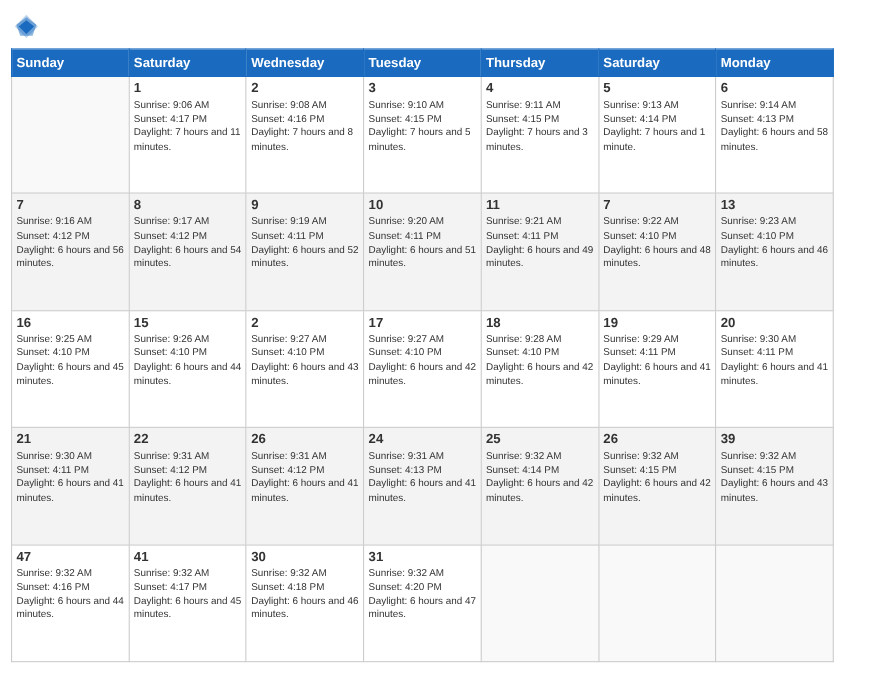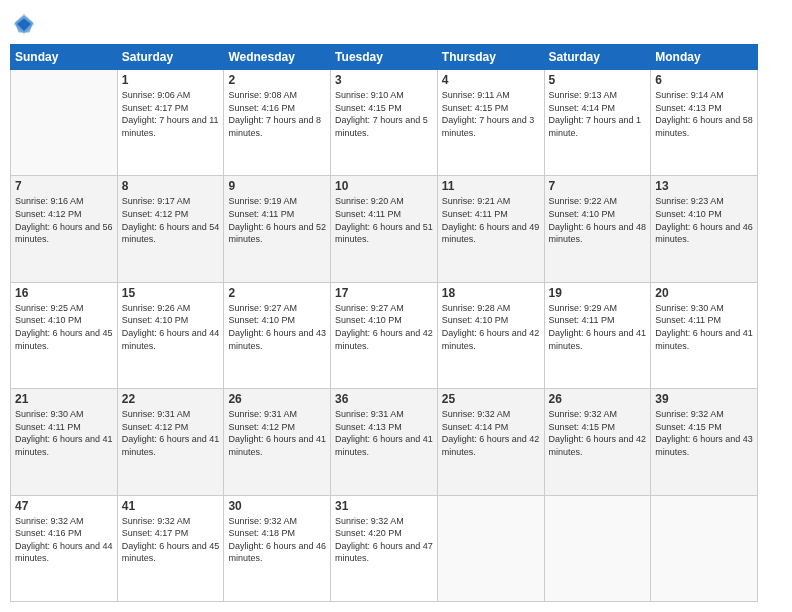--- a/index.html
+++ b/index.html
@@ -229,21 +229,21 @@
           </td>
           <td>
             <div class="day-number">22</div>
             <div class="day-info">Sunrise: 9:31 AM<br>Sunset: 4:12 PM<br>Daylight: 6 hours and 41 minutes.</div>
           </td>
           <td>
             <div class="day-number">26</div>
             <div class="day-info">Sunrise: 9:31 AM<br>Sunset: 4:12 PM<br>Daylight: 6 hours and 41 minutes.</div>
           </td>
           <td>
-            <div class="day-number">36</div>
+            <div class="day-number">24</div>
             <div class="day-info">Sunrise: 9:31 AM<br>Sunset: 4:13 PM<br>Daylight: 6 hours and 41 minutes.</div>
           </td>
           <td>
             <div class="day-number">25</div>
             <div class="day-info">Sunrise: 9:32 AM<br>Sunset: 4:14 PM<br>Daylight: 6 hours and 42 minutes.</div>
           </td>
           <td>
             <div class="day-number">26</div>
             <div class="day-info">Sunrise: 9:32 AM<br>Sunset: 4:15 PM<br>Daylight: 6 hours and 42 minutes.</div>
           </td>

